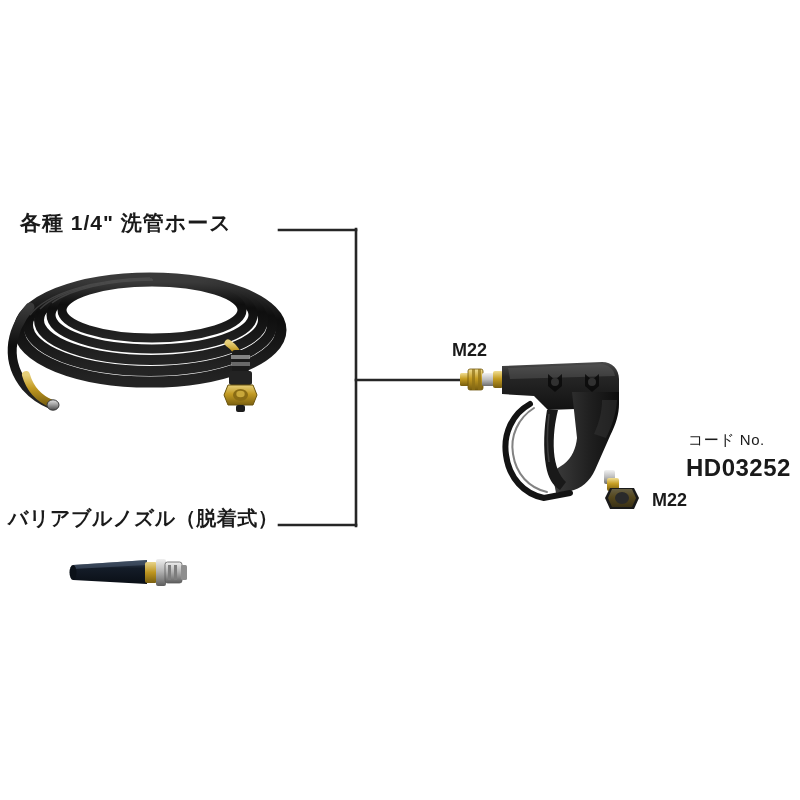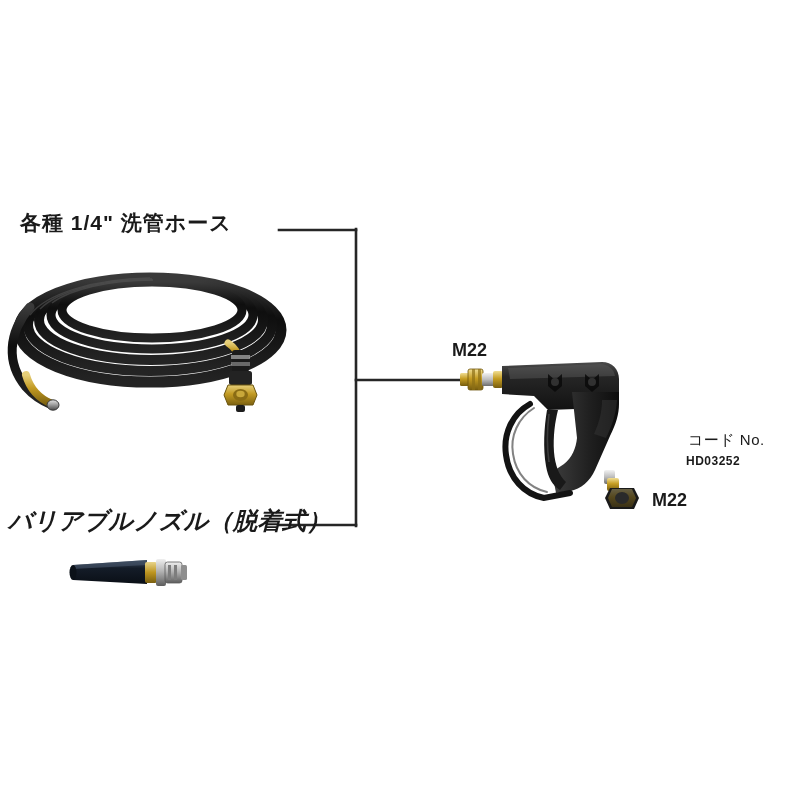--- a/index.html
+++ b/index.html
@@ -26,23 +26,22 @@
   }
   #hose-label {
     left: 20px;
     top: 209px;
     font-size: 21px;
     letter-spacing: 1px;
   }
   #nozzle-label {
     left: 8px;
     top: 505px;
-    font-size: 24px;
-    letter-spacing: 0.5px;
-    font-style: italic;
+    font-size: 20px;
+    letter-spacing: 0.5px;
   }
   #m22-top-label {
     left: 452px;
     top: 340px;
     font-size: 18px;
     font-weight: 600;
     letter-spacing: 0px;
   }
   #m22-bottom-label {
     left: 652px;
@@ -54,21 +53,21 @@
   #code-caption {
     left: 688px;
     top: 431px;
     font-size: 15px;
     font-weight: 400;
     letter-spacing: 0.5px;
   }
   #code-value {
     left: 686px;
     top: 454px;
-    font-size: 12px;
+    font-size: 24px;
     font-weight: 700;
     letter-spacing: 0.5px;
   }
 
   
   #leader-svg {
     position: absolute;
     left: 0;
     top: 0;
     width: 800px;

